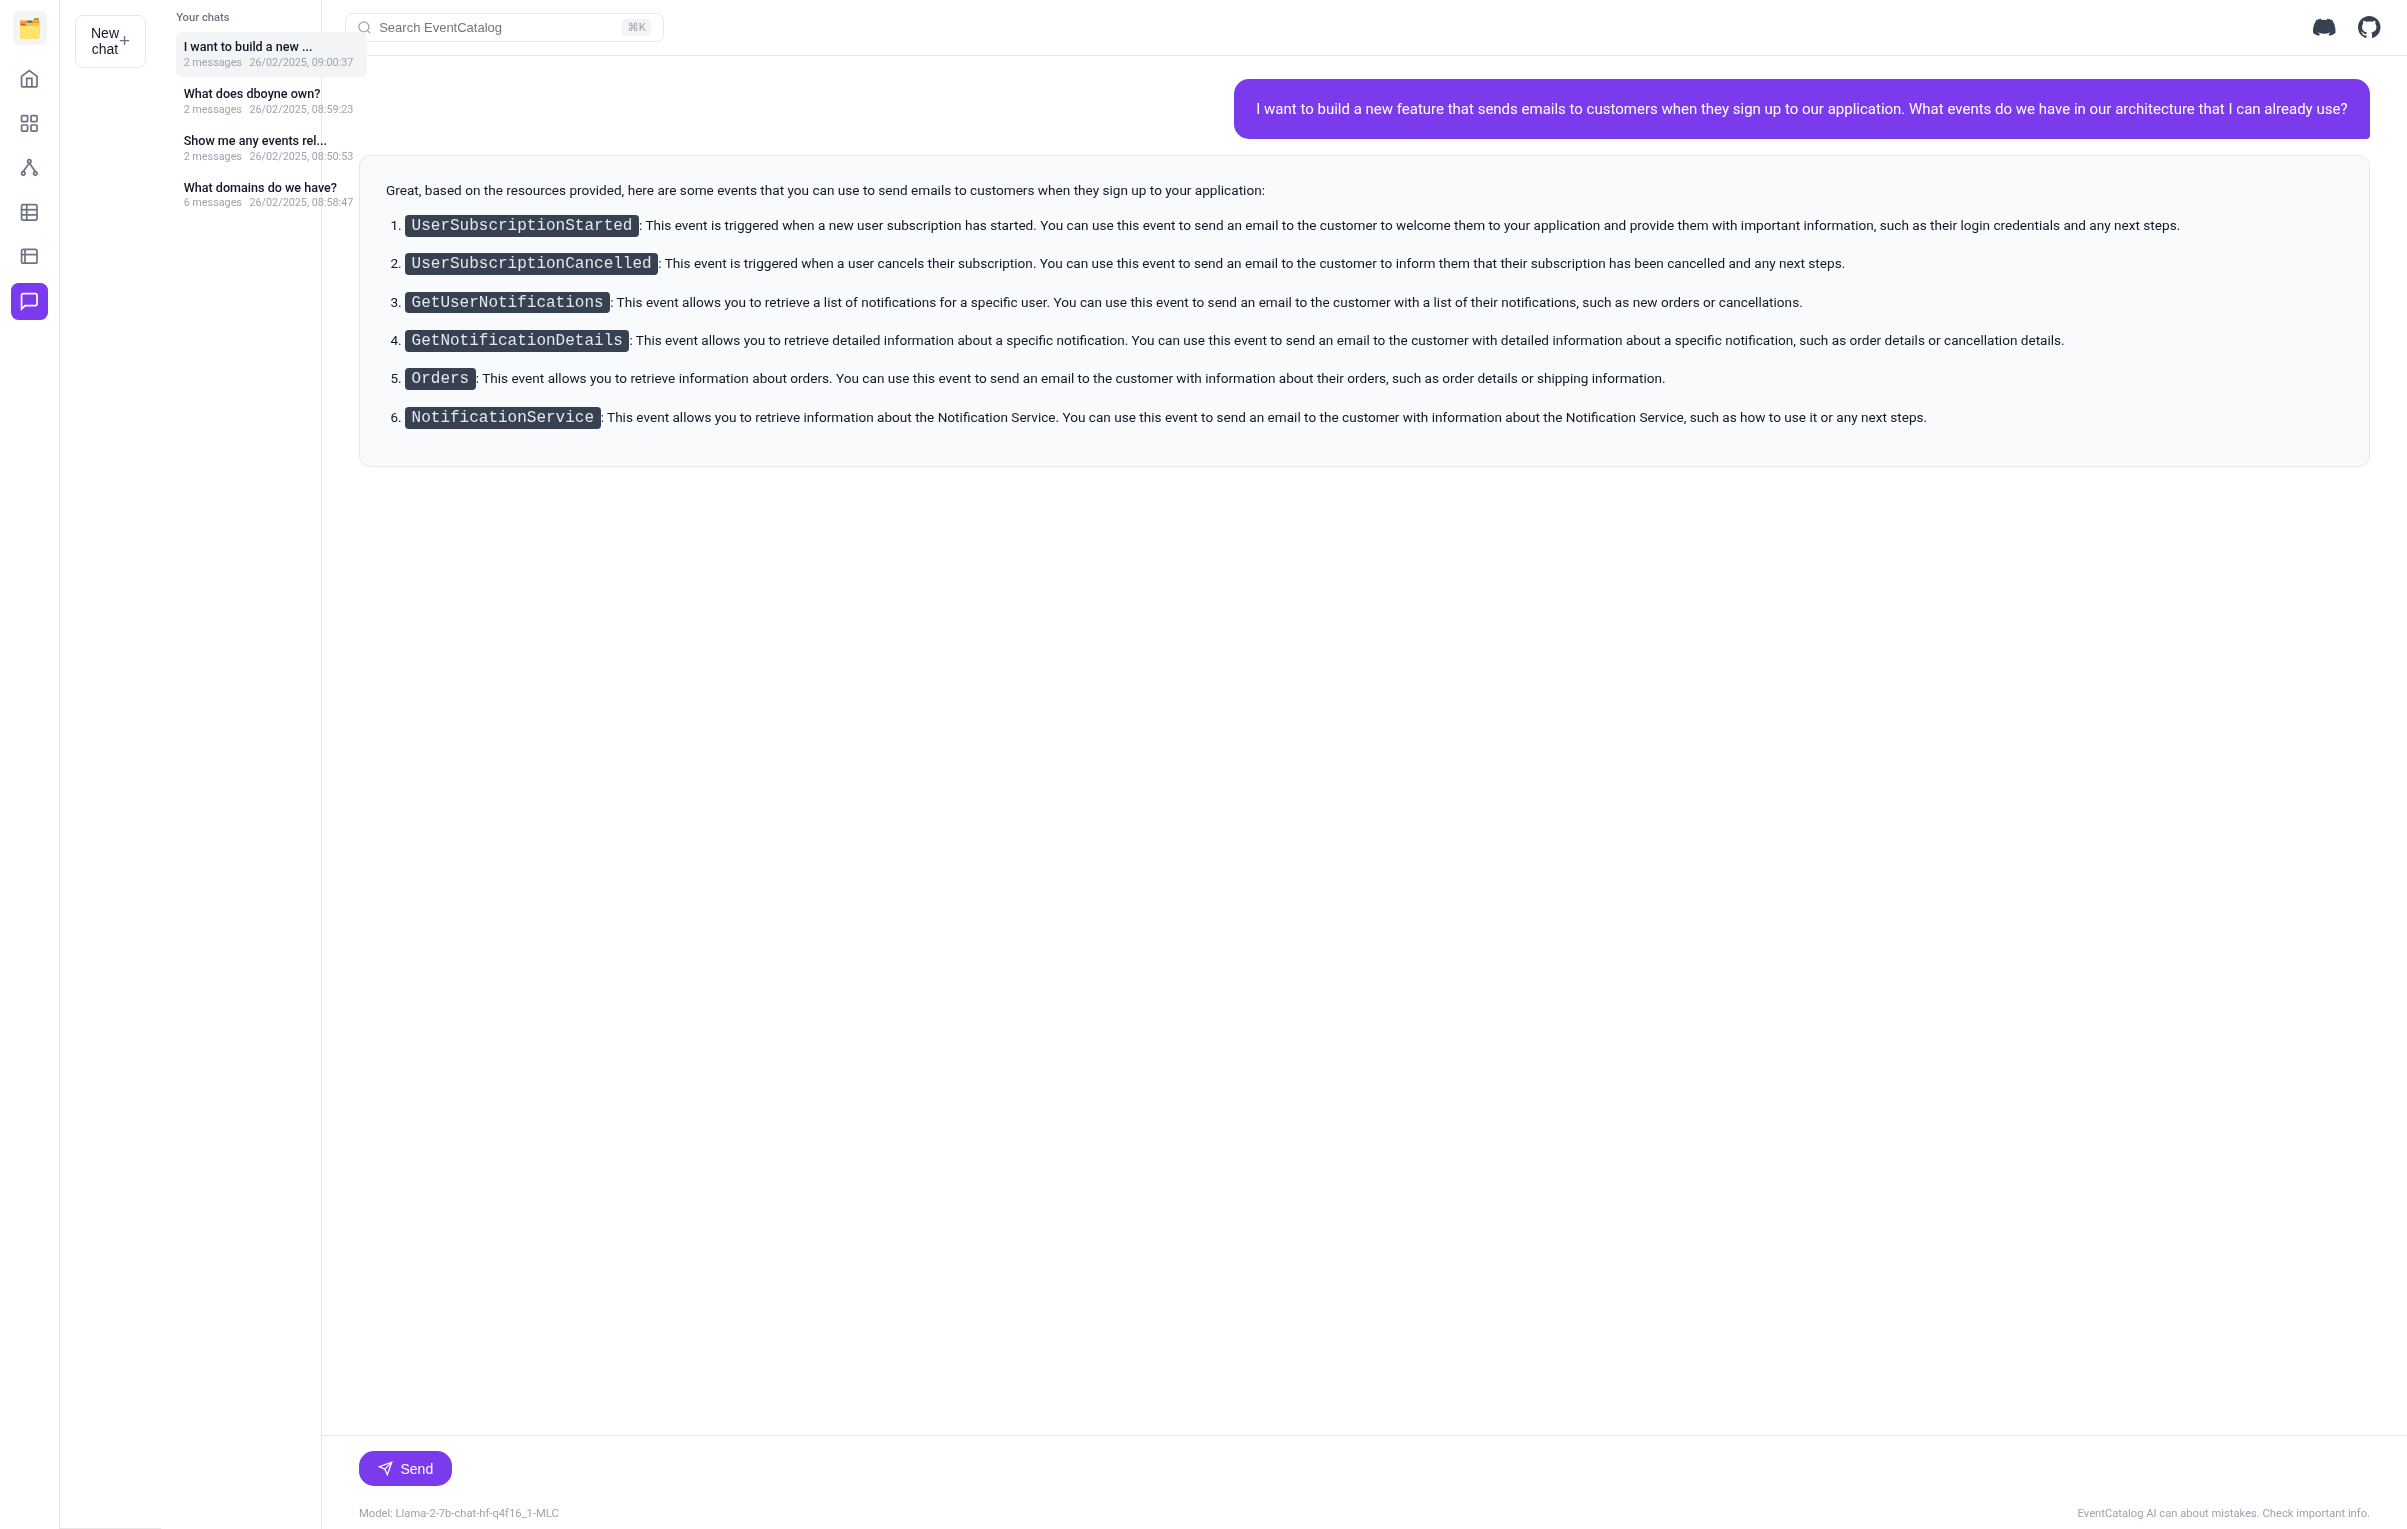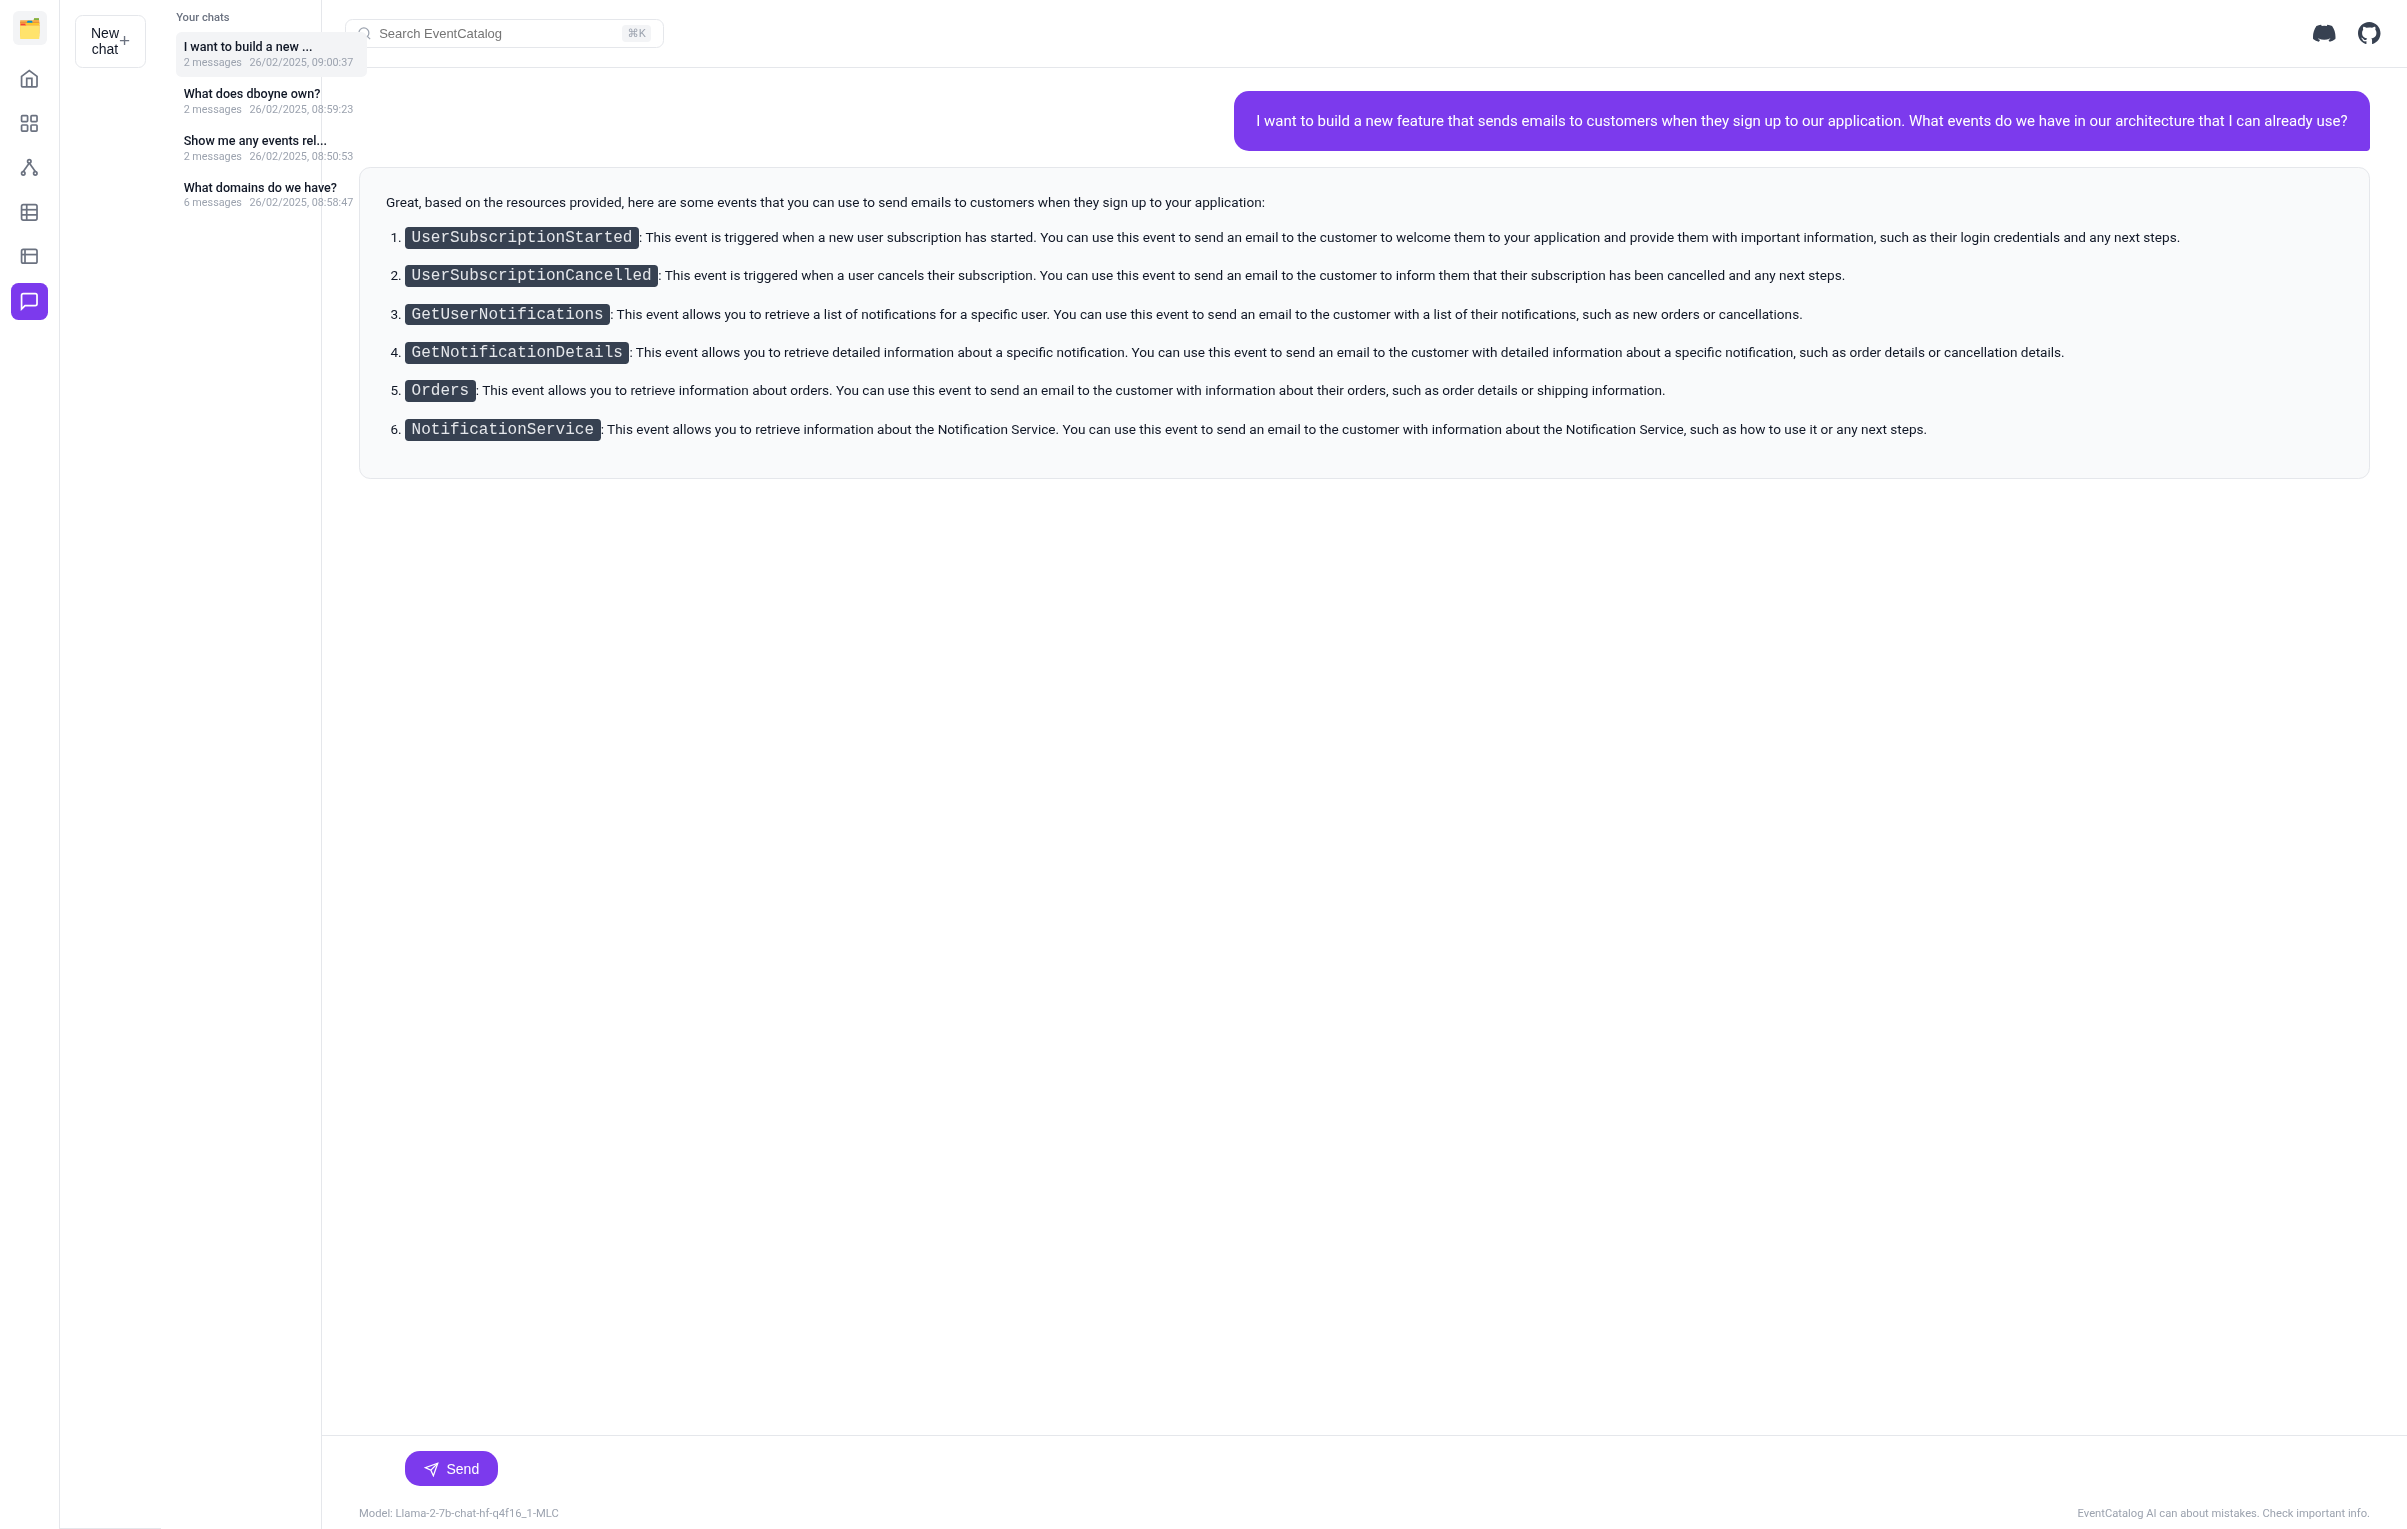--- a/index.html
+++ b/index.html
@@ -139,21 +139,21 @@
     .main {
       flex: 1;
       display: flex;
       flex-direction: column;
       min-width: 0;
       background: #fff;
     }
 
     
     .top-header {
-      height: 68px;
+      height: 56px;
       border-bottom: 0.9px solid #e5e7eb;
       display: flex;
       align-items: center;
       justify-content: space-between;
       padding: 0 22.5px;
       flex-shrink: 0;
     }
     .search-bar {
       display: flex;
       align-items: center;
@@ -253,31 +253,30 @@
       flex: 1;
       border: none;
       outline: none;
       font-size: 14px;
       color: #111827;
       background: transparent;
     }
     .chat-input::placeholder { color: #9ca3af; }
     .send-btn {
       display: flex;
-      align-items: flex-end;
+      align-items: flex-start;
       gap: 7.5px;
       background: #7c3aed;
       color: #fff;
       border: none;
       border-radius: 15px;
       padding: 9.4px 19px;
       font-size: 14px;
       font-weight: 500;
       cursor: pointer;
-      margin-left: 46px;
     }
 
     
     .chat-footer-info {
       display: flex;
       justify-content: space-between;
       padding: 5.6px 37px 9.4px;
       font-size: 11.2px;
       color: #9ca3af;
     }

